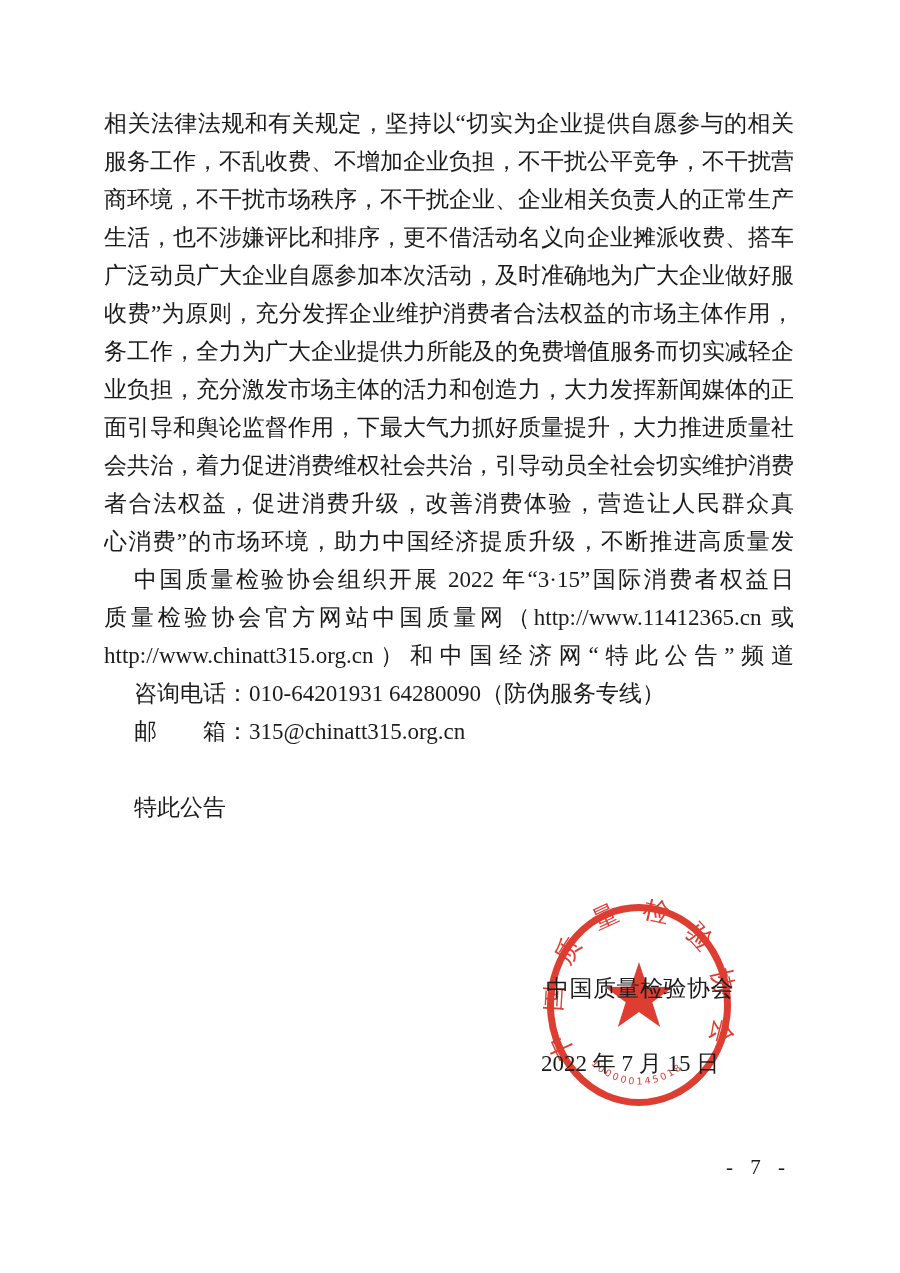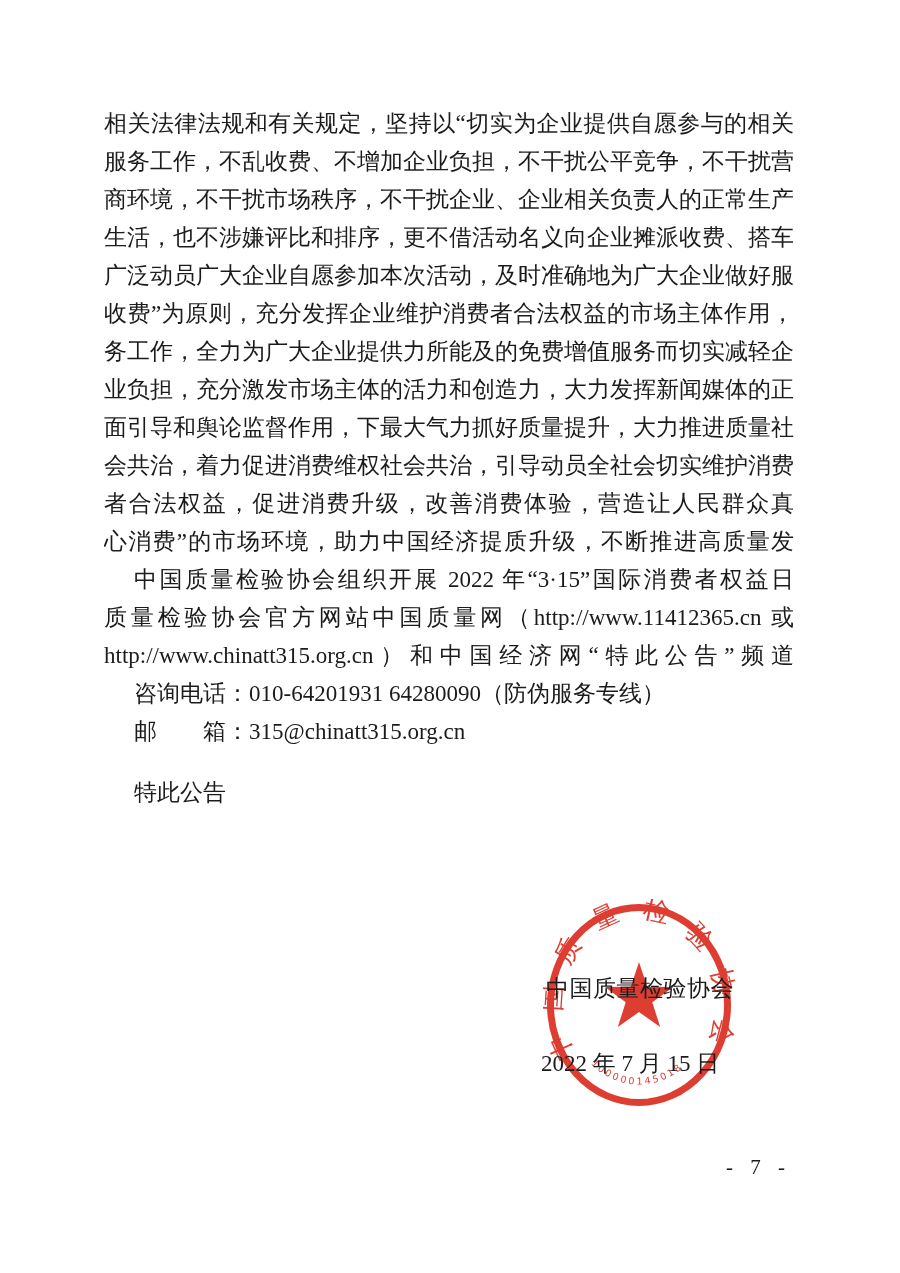--- a/index.html
+++ b/index.html
@@ -24,21 +24,21 @@
     line-height: 38px;
     text-align: justify;
     text-align-last: justify;
     overflow: hidden;
   }
   .ln.last {
     text-align: left;
     text-align-last: left;
   }
   .ln.indent { padding-left: 30px; }
-  .ln.closing { margin-top: 23px; }
+  .ln.closing { margin-top: 38px; }
   .sig-org {
     position: absolute;
     left: 546px;
     top: 974px;
     font-size: 23px;
     line-height: 30px;
     letter-spacing: 0.5px;
     z-index: 3;
     white-space: nowrap;
   }

